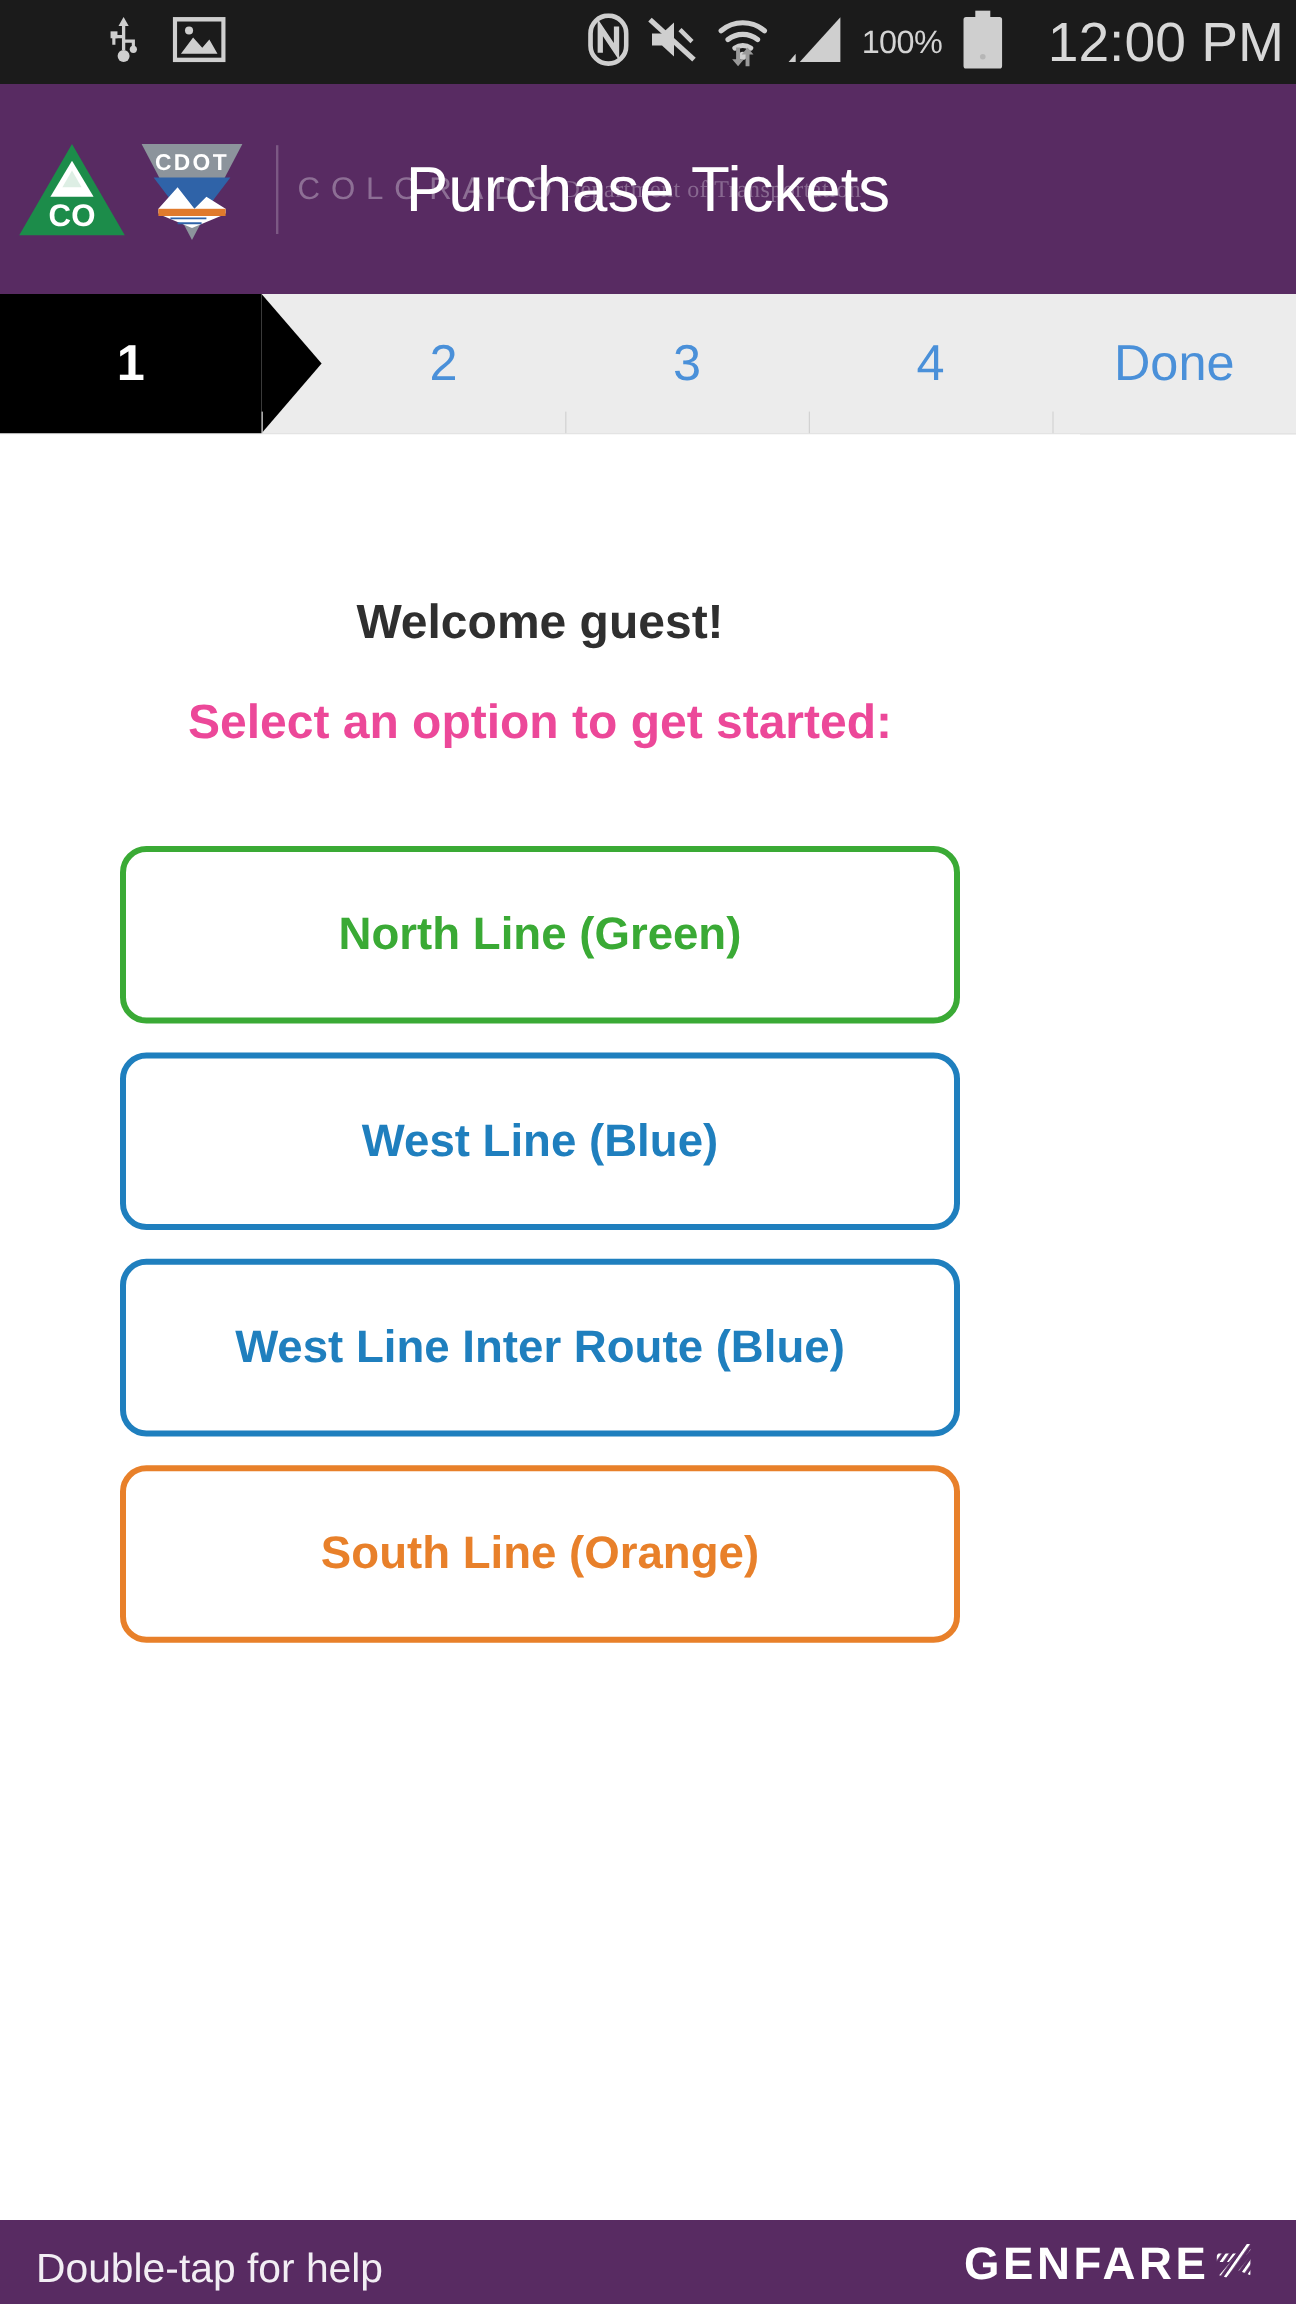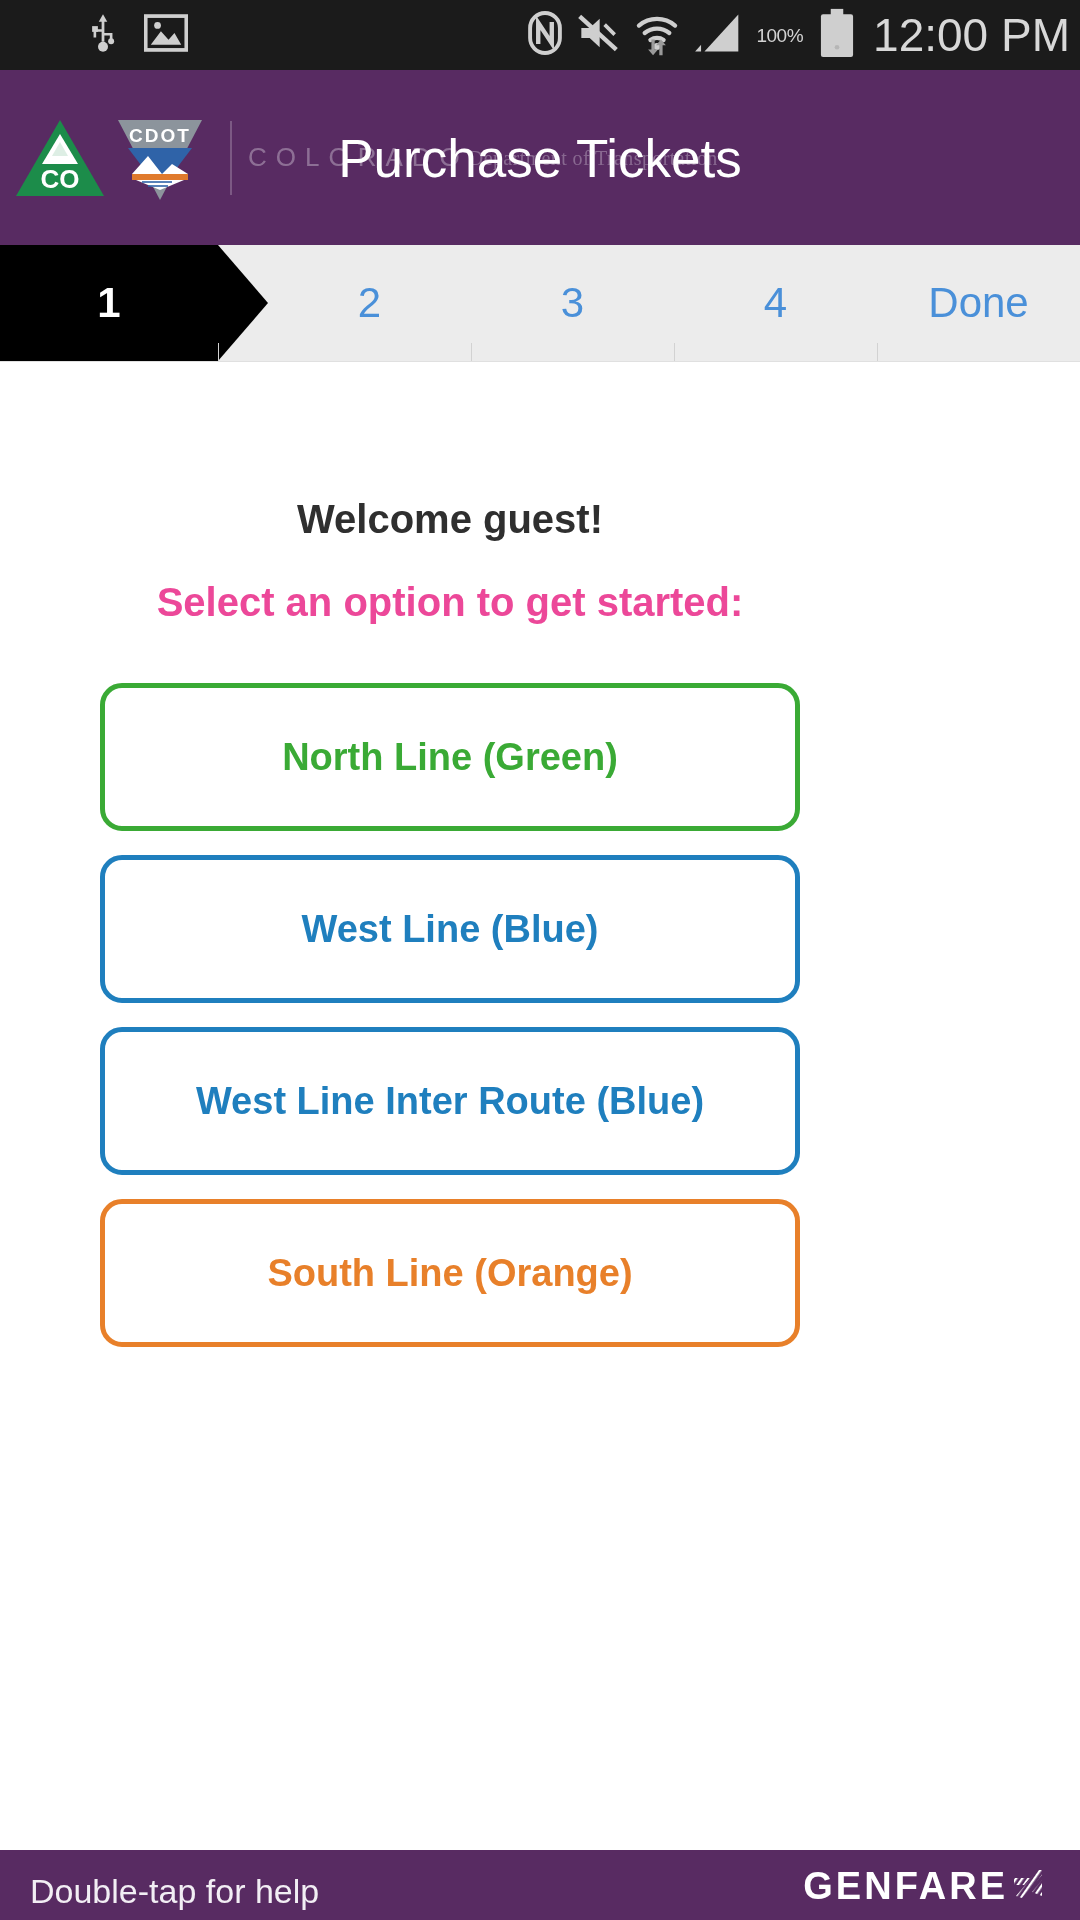--- a/index.html
+++ b/index.html
@@ -14,27 +14,27 @@
   
   #status-bar{
     position:absolute; top:0; left:0; width:1080px; height:70px;
     background:#1b1b1b; display:flex; align-items:center;
     padding:0 6px 0 8px;
   }
   #status-left{ display:flex; align-items:center; gap:26px; padding-left:80px; }
   #status-right{ margin-left:auto; display:flex; align-items:center; gap:14px; padding-right:4px;}
   .sb-ico{ display:block; }
   #battery-pct{
-    color:#d3d3d3; font-size:19px; font-weight:400; letter-spacing:-.5px;
+    color:#d3d3d3; font-size:27px; font-weight:400; letter-spacing:-.5px;
     font-family:"Liberation Sans", sans-serif; line-height:1;
   }
   #status-time{
     color:#d8d8d8; font-size:46px; line-height:1; letter-spacing:0px;
     font-family:"Liberation Sans", sans-serif; font-weight:400;
-    margin-left:2px; margin-right:0px;
+    margin-left:20px; margin-right:0px;
   }
 
   
   #app-header{
     position:absolute; top:70px; left:0; width:1080px; height:175px;
     background:#582b62; display:flex; align-items:center;
   }
   #brand-logo{ display:flex; align-items:center; margin-left:12px; }
   #brand-wordmark{
     margin-left:16px; display:flex; flex-direction:row; justify-content:center;
@@ -90,21 +90,21 @@
     background:#ffffff;
   }
   #welcome-title{
     text-align:center; margin-top:135px; color:#2f2f2f;
     font-size:40px; font-weight:700; font-family:"Liberation Sans", sans-serif;
   }
   #welcome-subtitle{
     text-align:center; margin-top:38px; color:#ec4899;
     font-size:40px; font-weight:700; font-family:"Liberation Sans", sans-serif;
   }
-  #option-list{ margin-top:58px; display:flex; flex-direction:column; align-items:center; gap:24px; }
+  #option-list{ margin-top:80px; display:flex; flex-direction:column; align-items:center; gap:24px; }
   .option-button{
     width:700px; height:148px; background:#ffffff;
     border:5px solid #1f7fbe; border-radius:22px;
     display:flex; align-items:center; justify-content:center;
     font-size:38px; font-weight:700; color:#1f7fbe;
     font-family:"Liberation Sans", sans-serif; cursor:pointer;
     -webkit-user-select:none; user-select:none;
   }
 
   

